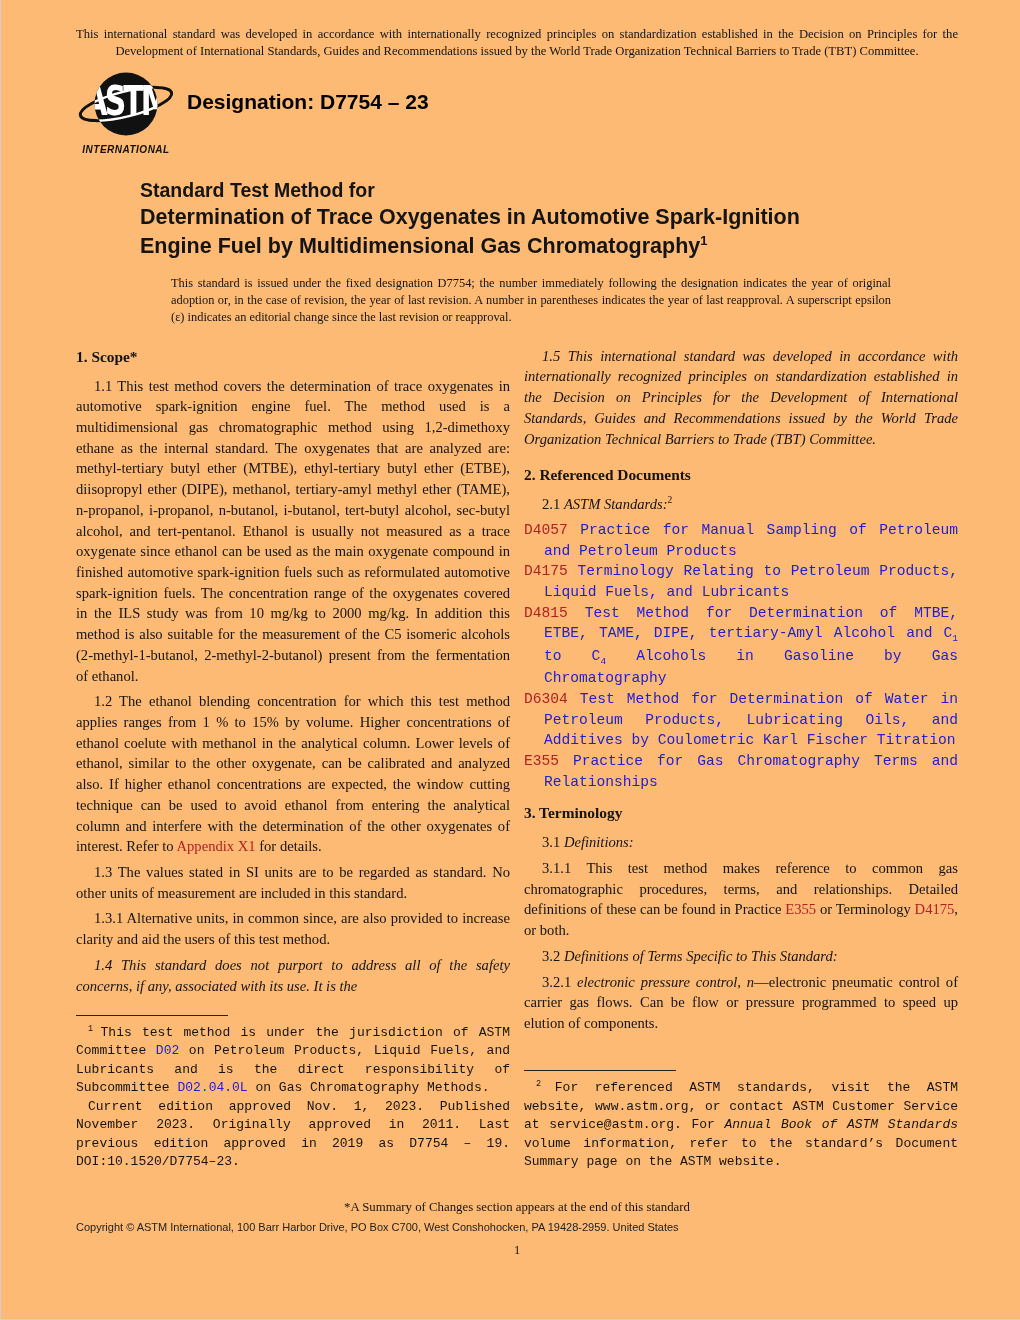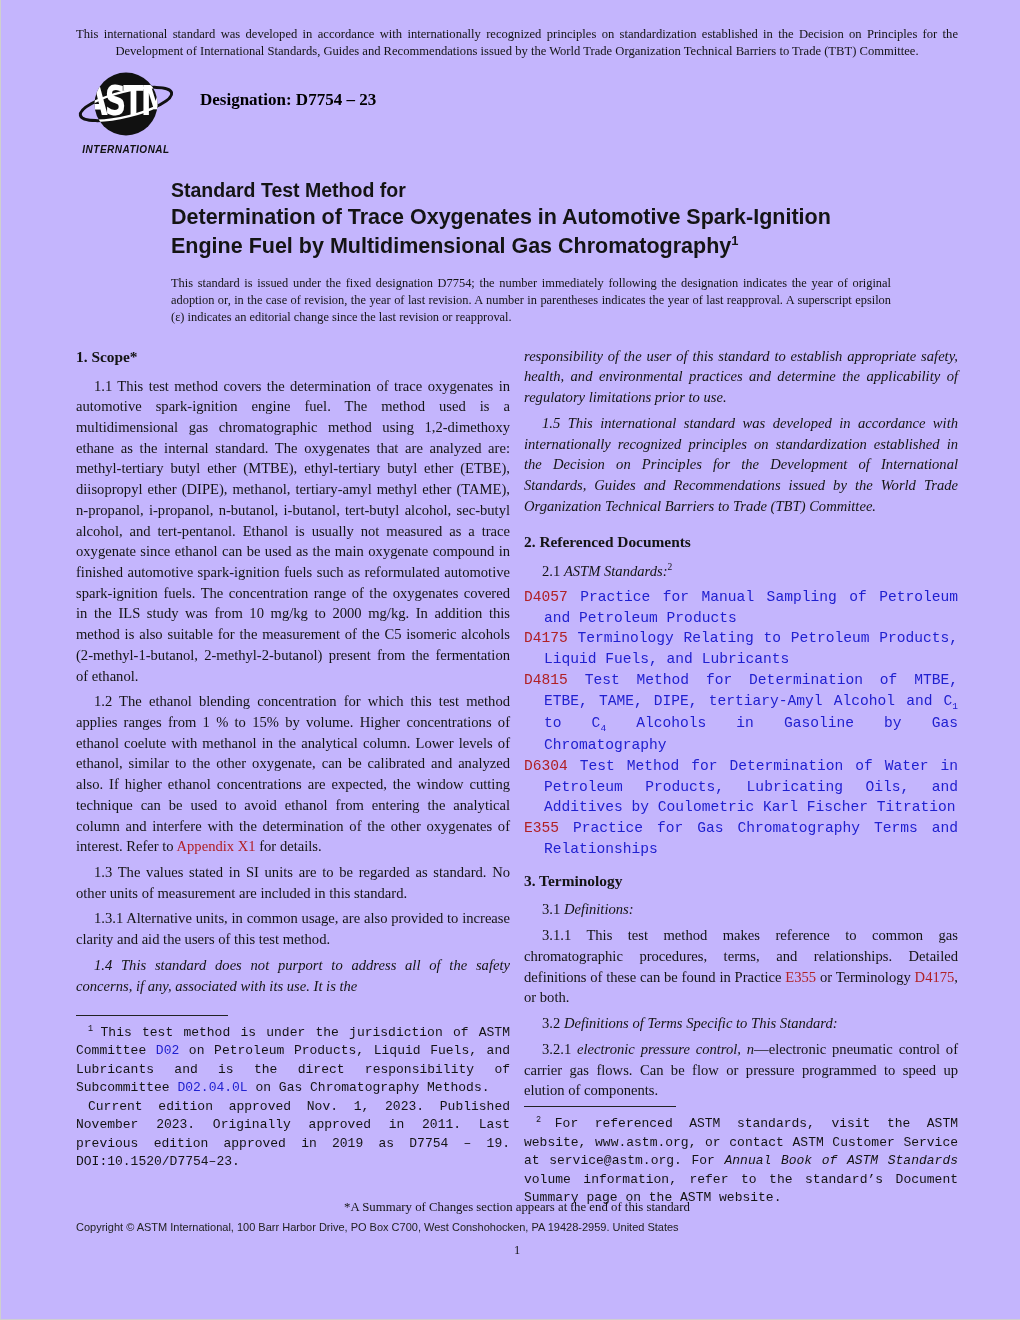--- a/index.html
+++ b/index.html
@@ -1,35 +1,35 @@
 <!DOCTYPE html>
 <html><head>
 <meta charset="utf-8">
 <style>
   html,body{margin:0;padding:0;background:#f2f2f2;}
   .page{
-    width:1020px;height:1320px;background:#c4b5fd;position:relative;
+    width:1020px;height:1320px;background:#fdba74;position:relative;
     box-sizing:border-box;padding:26px 62px 0 75px;
     font-family:"Liberation Serif", serif;color:#141414;overflow:hidden;
     border-left:1px solid #cfcfcf;border-bottom:1px solid #cfcfcf;
   }
   .top-note{
     margin:0;font-size:12.6px;line-height:1.35;text-align:justify;text-align-last:center;
   }
   .header-row{display:flex;align-items:flex-start;margin-top:10px;height:88px;}
   .logo{width:100px;text-align:center;}
   .logo-sub{
     font-family:"Liberation Sans", sans-serif;font-weight:bold;font-style:italic;
     font-size:10px;letter-spacing:.5px;margin-top:-4px;color:#111;
   }
   .designation{
-    font-family:Liberation Serif, serif;font-weight:bold;font-size:17px;
-    margin:20px 0 0 24px;color:#000;
+    font-family:Liberation Sans, sans-serif;font-weight:bold;font-size:21px;
+    margin:20px 0 0 11px;color:#000;
   }
-  .title-block{margin:20px 0 0 95px;width:700px;}
+  .title-block{margin:20px 0 0 64px;width:700px;}
   .kicker{font-family:"Liberation Sans", sans-serif;font-weight:bold;font-size:19.5px;line-height:1.3;}
   .main-title{font-family:"Liberation Sans", sans-serif;font-weight:bold;font-size:21.5px;line-height:1.33;width:680px;}
   .main-title sup{font-size:.6em;}
   .issued-note{margin:14px 0 0 95px;width:720px;font-size:12.4px;line-height:1.37;text-align:justify;}
   .columns{display:flex;gap:14px;margin-top:20px;height:828px;}
   .col{flex:1;min-width:0;font-size:14.6px;line-height:1.42;text-align:justify;display:flex;flex-direction:column;}
   .sect{font-size:15.4px;font-weight:bold;margin:10px 0 8px;text-align:left;}
   .sect.first{margin-top:0;}
   .p{margin:0 0 5px;text-indent:18px;}
   .p.cont{text-indent:0;}
@@ -78,32 +78,31 @@
 
   <p class="issued-note">This standard is issued under the fixed designation D7754; the number immediately following the designation indicates the year of original adoption or, in the case of revision, the year of last revision. A number in parentheses indicates the year of last reapproval. A superscript epsilon (ε) indicates an editorial change since the last revision or reapproval.</p>
 
   <div class="columns">
 
     <div class="col">
       <div class="sect first">1. Scope*</div>
       <p class="p">1.1 This test method covers the determination of trace oxygenates in automotive spark-ignition engine fuel. The method used is a multidimensional gas chromatographic method using 1,2-dimethoxy ethane as the internal standard. The oxygenates that are analyzed are: methyl-tertiary butyl ether (MTBE), ethyl-tertiary butyl ether (ETBE), diisopropyl ether (DIPE), methanol, tertiary-amyl methyl ether (TAME), n-propanol, i-propanol, n-butanol, i-butanol, tert-butyl alcohol, sec-butyl alcohol, and tert-pentanol. Ethanol is usually not measured as a trace oxygenate since ethanol can be used as the main oxygenate compound in finished automotive spark-ignition fuels such as reformulated automotive spark-ignition fuels. The concentration range of the oxygenates covered in the ILS study was from 10 mg/kg to 2000 mg/kg. In addition this method is also suitable for the measurement of the C5 isomeric alcohols (2-methyl-1-butanol, 2-methyl-2-butanol) present from the fermentation of ethanol.</p>
       <p class="p"><span>1.2 The ethanol blending concentration for which this test method applies ranges from 1 % to 15% by volume. Higher concentrations of ethanol coelute with methanol in the analytical column. Lower levels of ethanol, similar to the other oxygenate, can be calibrated and analyzed also. If higher ethanol concentrations are expected, the window cutting technique can be used to avoid ethanol from entering the analytical column and interfere with the determination of the other oxygenates of interest. Refer to </span><span class="red">Appendix X1</span><span> for details.</span></p>
       <p class="p">1.3 The values stated in SI units are to be regarded as standard. No other units of measurement are included in this standard.</p>
-      <p class="p">1.3.1 Alternative units, in common usage, are also provided to increase clarity and aid the users of this test method.</p>
+      <p class="p">1.3.1 Alternative units, in common since, are also provided to increase clarity and aid the users of this test method.</p>
       <p class="p it">1.4 This standard does not purport to address all of the safety concerns, if any, associated with its use. It is the</p>
 
       <div class="fnblock">
         <div class="fnrule"></div>
         <p class="fn"><sup>1 </sup><span>This test method is under the jurisdiction of ASTM Committee </span><span class="blue">D02</span><span> on Petroleum Products, Liquid Fuels, and Lubricants and is the direct responsibility of Subcommittee </span><span class="blue">D02.04.0L</span><span> on Gas Chromatography Methods.</span></p>
         <p class="fn">Current edition approved Nov. 1, 2023. Published November 2023. Originally approved in 2011. Last previous edition approved in 2019 as D7754 – 19. DOI:10.1520/D7754–23.</p>
       </div>
     </div>
 
     <div class="col">
-      <p class="p cont it">responsibility of the user of this standard to establish appropriate safety, health, and environmental practices and determine the applicability of regulatory limitations prior to use.</p>
       <p class="p it">1.5 This international standard was developed in accordance with internationally recognized principles on standardization established in the Decision on Principles for the Development of International Standards, Guides and Recommendations issued by the World Trade Organization Technical Barriers to Trade (TBT) Committee.</p>
 
       <div class="sect">2. Referenced Documents</div>
       <p class="p"><span>2.1 </span><span class="it">ASTM Standards:</span><sup>2</sup></p>
 
       <p class="ref"><span class="red">D4057</span><span class="blue"> Practice for Manual Sampling of Petroleum and Petroleum Products</span></p>
       <p class="ref"><span class="red">D4175</span><span class="blue"> Terminology Relating to Petroleum Products, Liquid Fuels, and Lubricants</span></p>
       <p class="ref"><span class="red">D4815</span><span class="blue"><span> Test Method for Determination of MTBE, ETBE, TAME, DIPE, tertiary-Amyl Alcohol and C</span><sub>1</sub><span> to C</span><sub>4</sub><span> Alcohols in Gasoline by Gas Chromatography</span></span></p>
       <p class="ref"><span class="red">D6304</span><span class="blue"> Test Method for Determination of Water in Petroleum Products, Lubricating Oils, and Additives by Coulometric Karl Fischer Titration</span></p>
       <p class="ref"><span class="red">E355</span><span class="blue"> Practice for Gas Chromatography Terms and Relationships</span></p>

